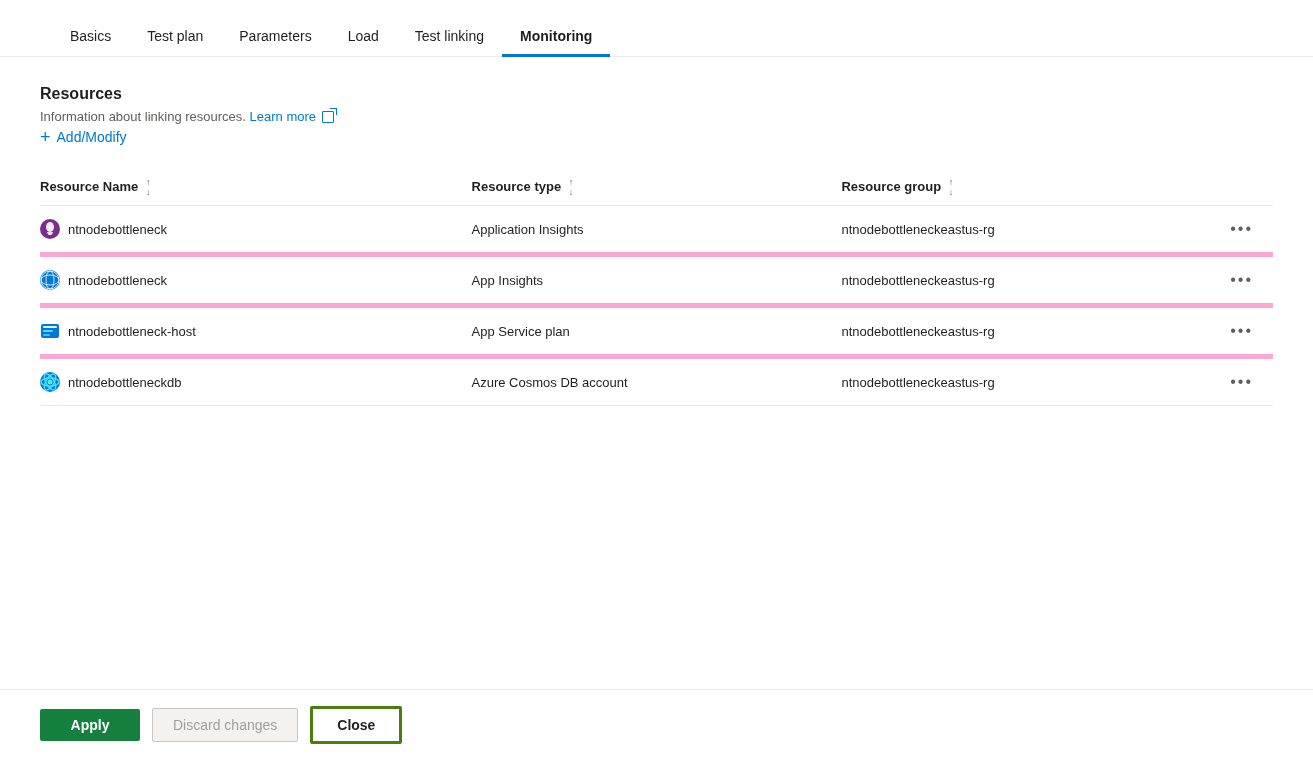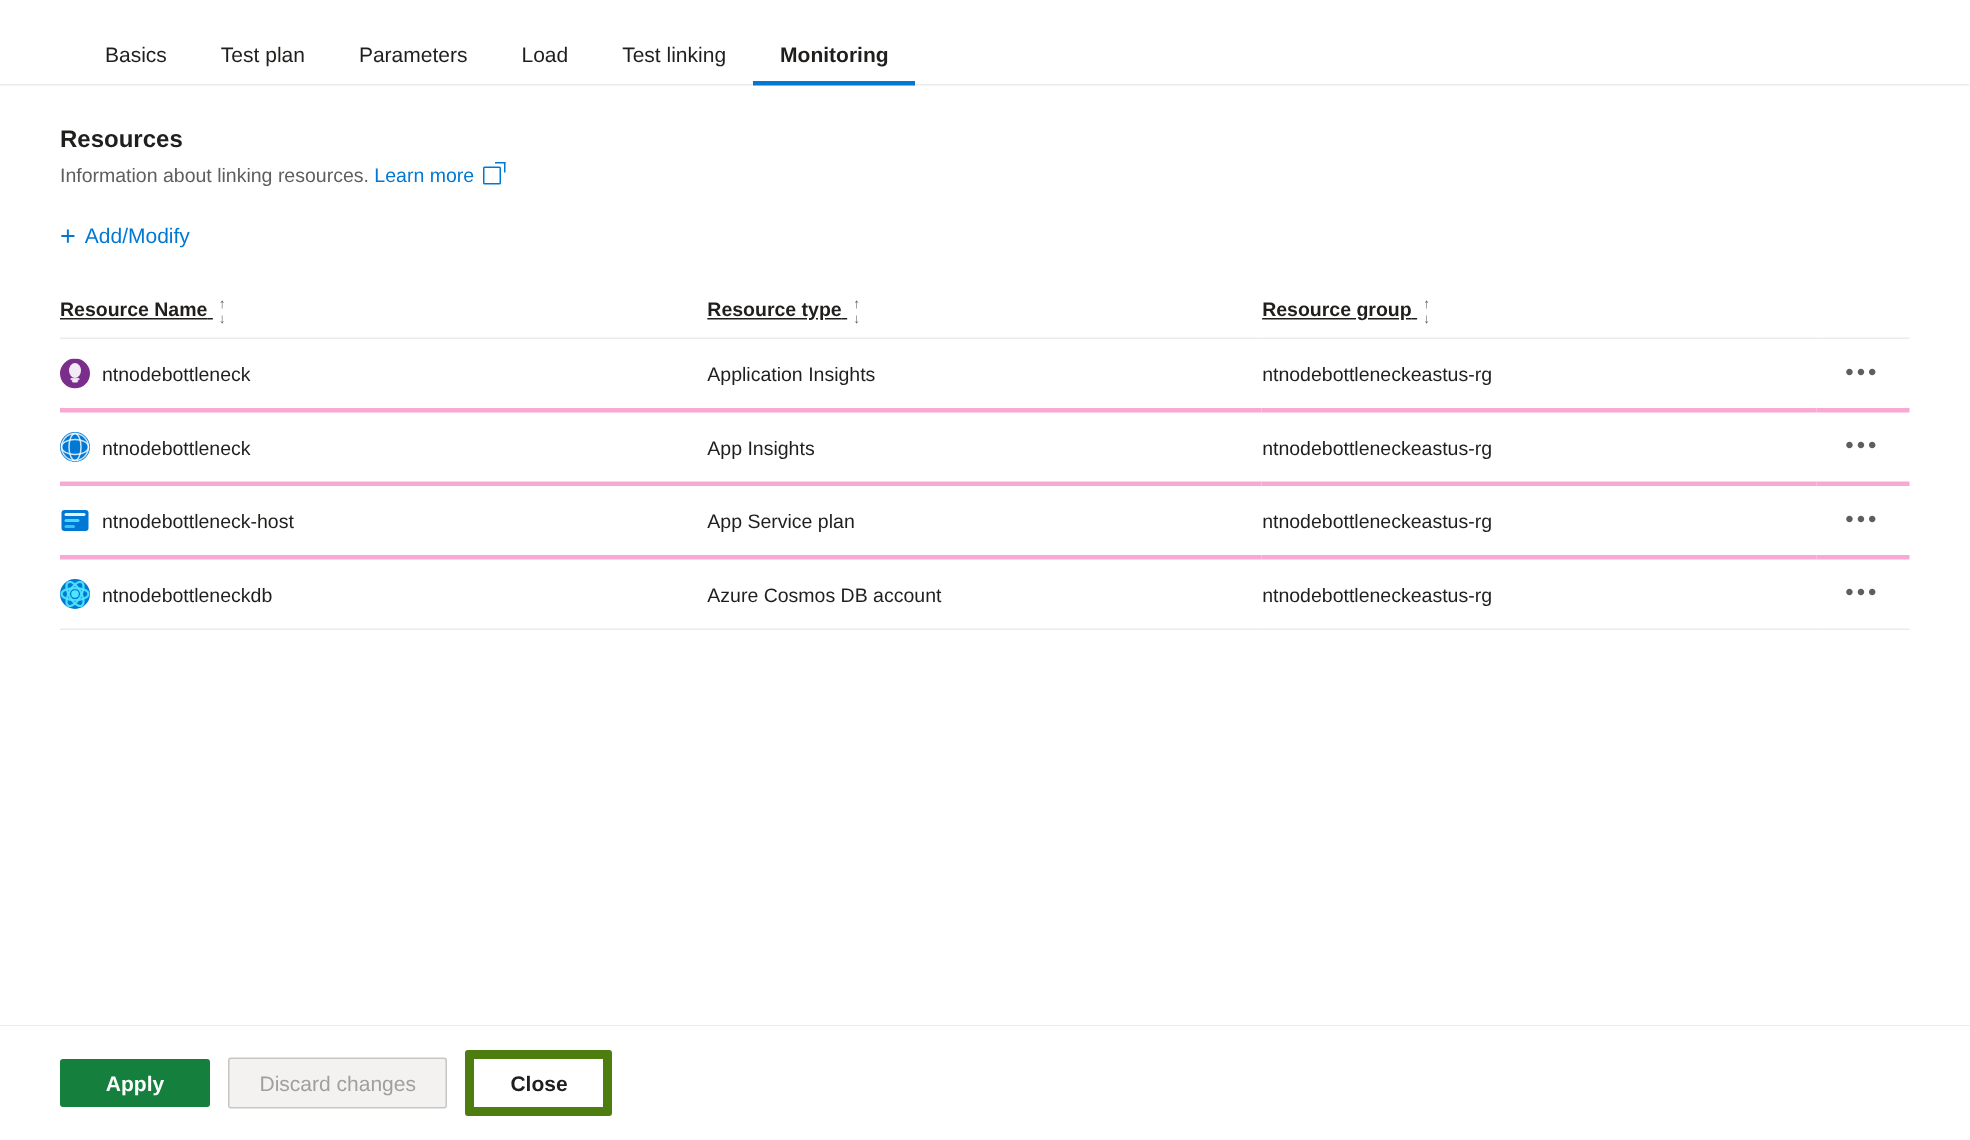--- a/index.html
+++ b/index.html
@@ -45,21 +45,20 @@
     }
 
     .section-title {
       font-size: 16px;
       font-weight: 700;
       margin-bottom: 6px;
     }
     .section-desc {
       font-size: 13px;
       color: #605e5c;
-      margin-bottom: 20px;
     }
     .section-desc a {
       color: #0078d4;
       text-decoration: none;
     }
     .external-icon {
       display: inline-block;
       width: 12px;
       height: 12px;
       border: 1.5px solid #0078d4;
@@ -105,38 +104,37 @@
       border-collapse: collapse;
     }
     .resource-table th {
       text-align: left;
       font-weight: 700;
       font-size: 13px;
       padding: 8px 12px 8px 0;
       border-bottom: 1px solid #edebe9;
       color: #201f1e;
       white-space: nowrap;
-      text-decoration: underline;
     }
     .sort-icon {
       display: inline-flex;
       flex-direction: column;
       margin-left: 4px;
       vertical-align: middle;
       gap: 1px;
     }
     .sort-icon span {
       display: block;
       font-size: 9px;
       line-height: 1;
       color: #605e5c;
     }
     .resource-table td {
       padding: 10px 12px 10px 0;
-      border-bottom: 3px solid #f9a8d4;
+      border-bottom: 5px solid #f9a8d4;
       font-size: 13px;
       vertical-align: middle;
     }
     .resource-table tr:last-child td {
       border-bottom: 1px solid #edebe9;
     }
     .resource-name-cell {
       display: flex;
       align-items: center;
       gap: 8px;
@@ -195,21 +193,21 @@
       border: 1px solid #c8c6c4;
       padding: 8px 20px;
       font-size: 14px;
       cursor: pointer;
       border-radius: 2px;
       min-width: 140px;
     }
     .btn-close {
       background: #fff;
       color: #201f1e;
-      border: 6px solid #4d7c0f;
+      border: 3px solid #4d7c0f;
       padding: 8px 24px;
       font-size: 14px;
       font-weight: 600;
       cursor: pointer;
       border-radius: 2px;
       min-width: 90px;
     }
 
     
     .svg-icon { width: 20px; height: 20px; }

